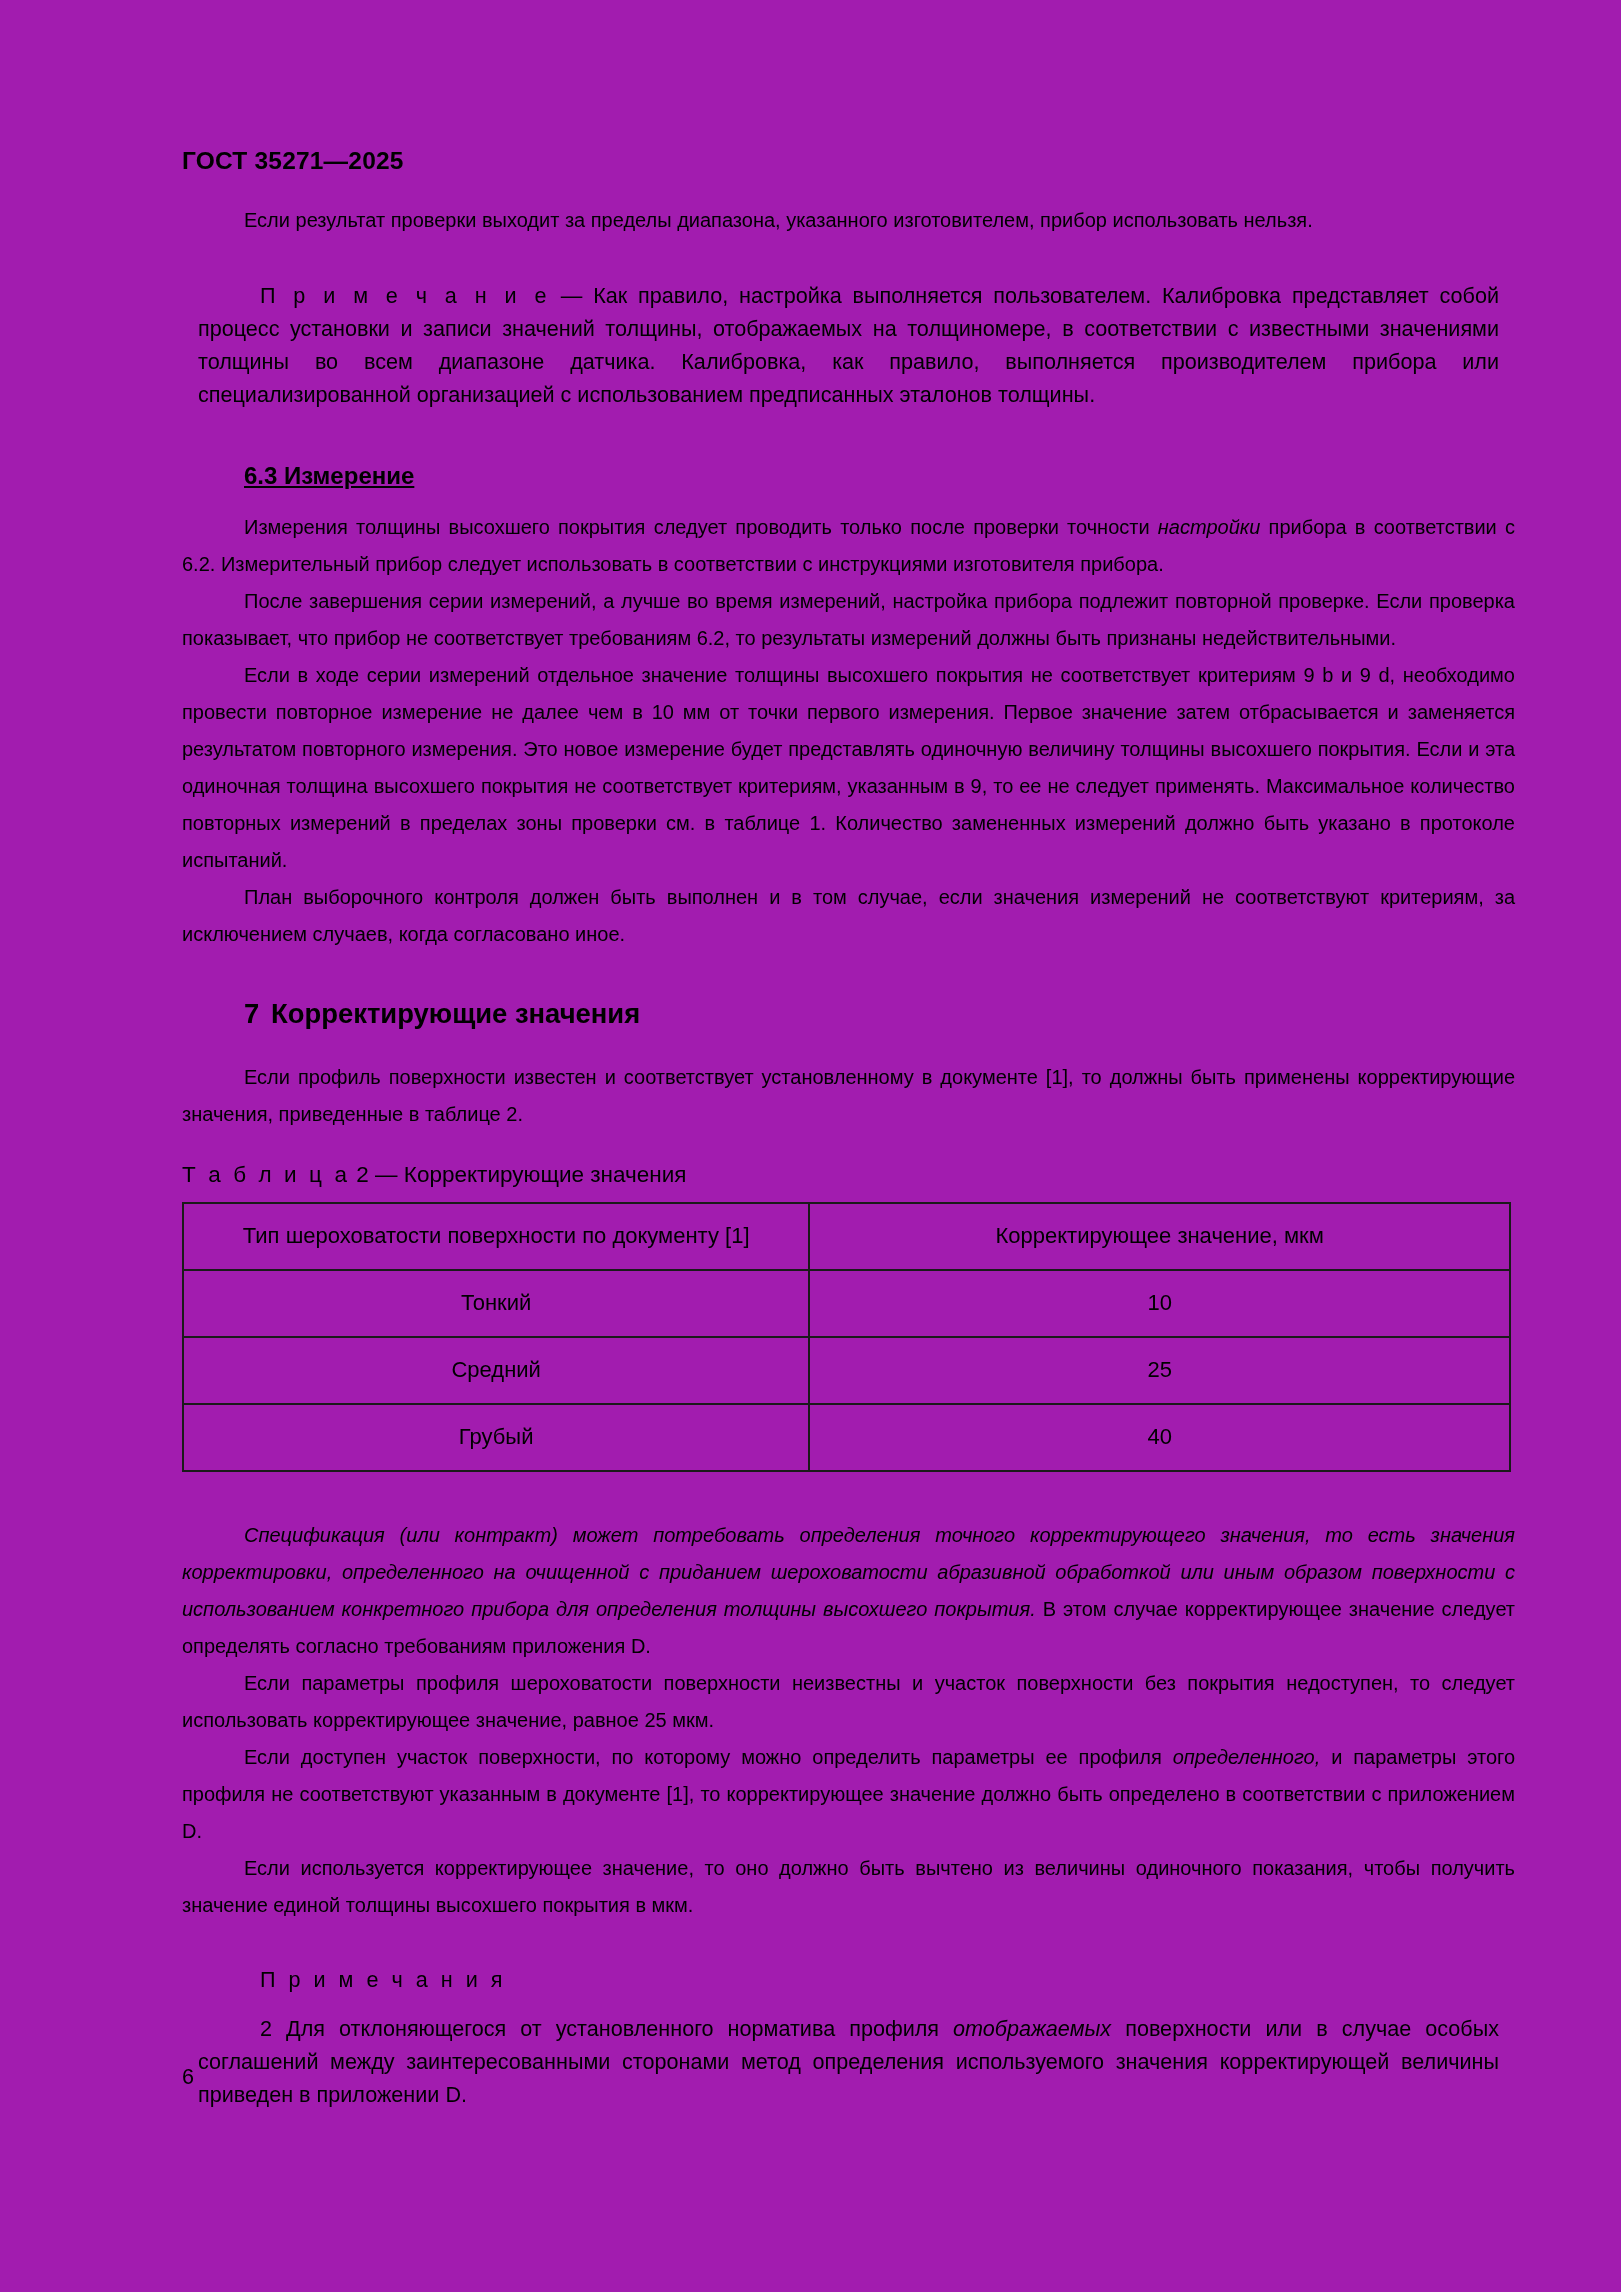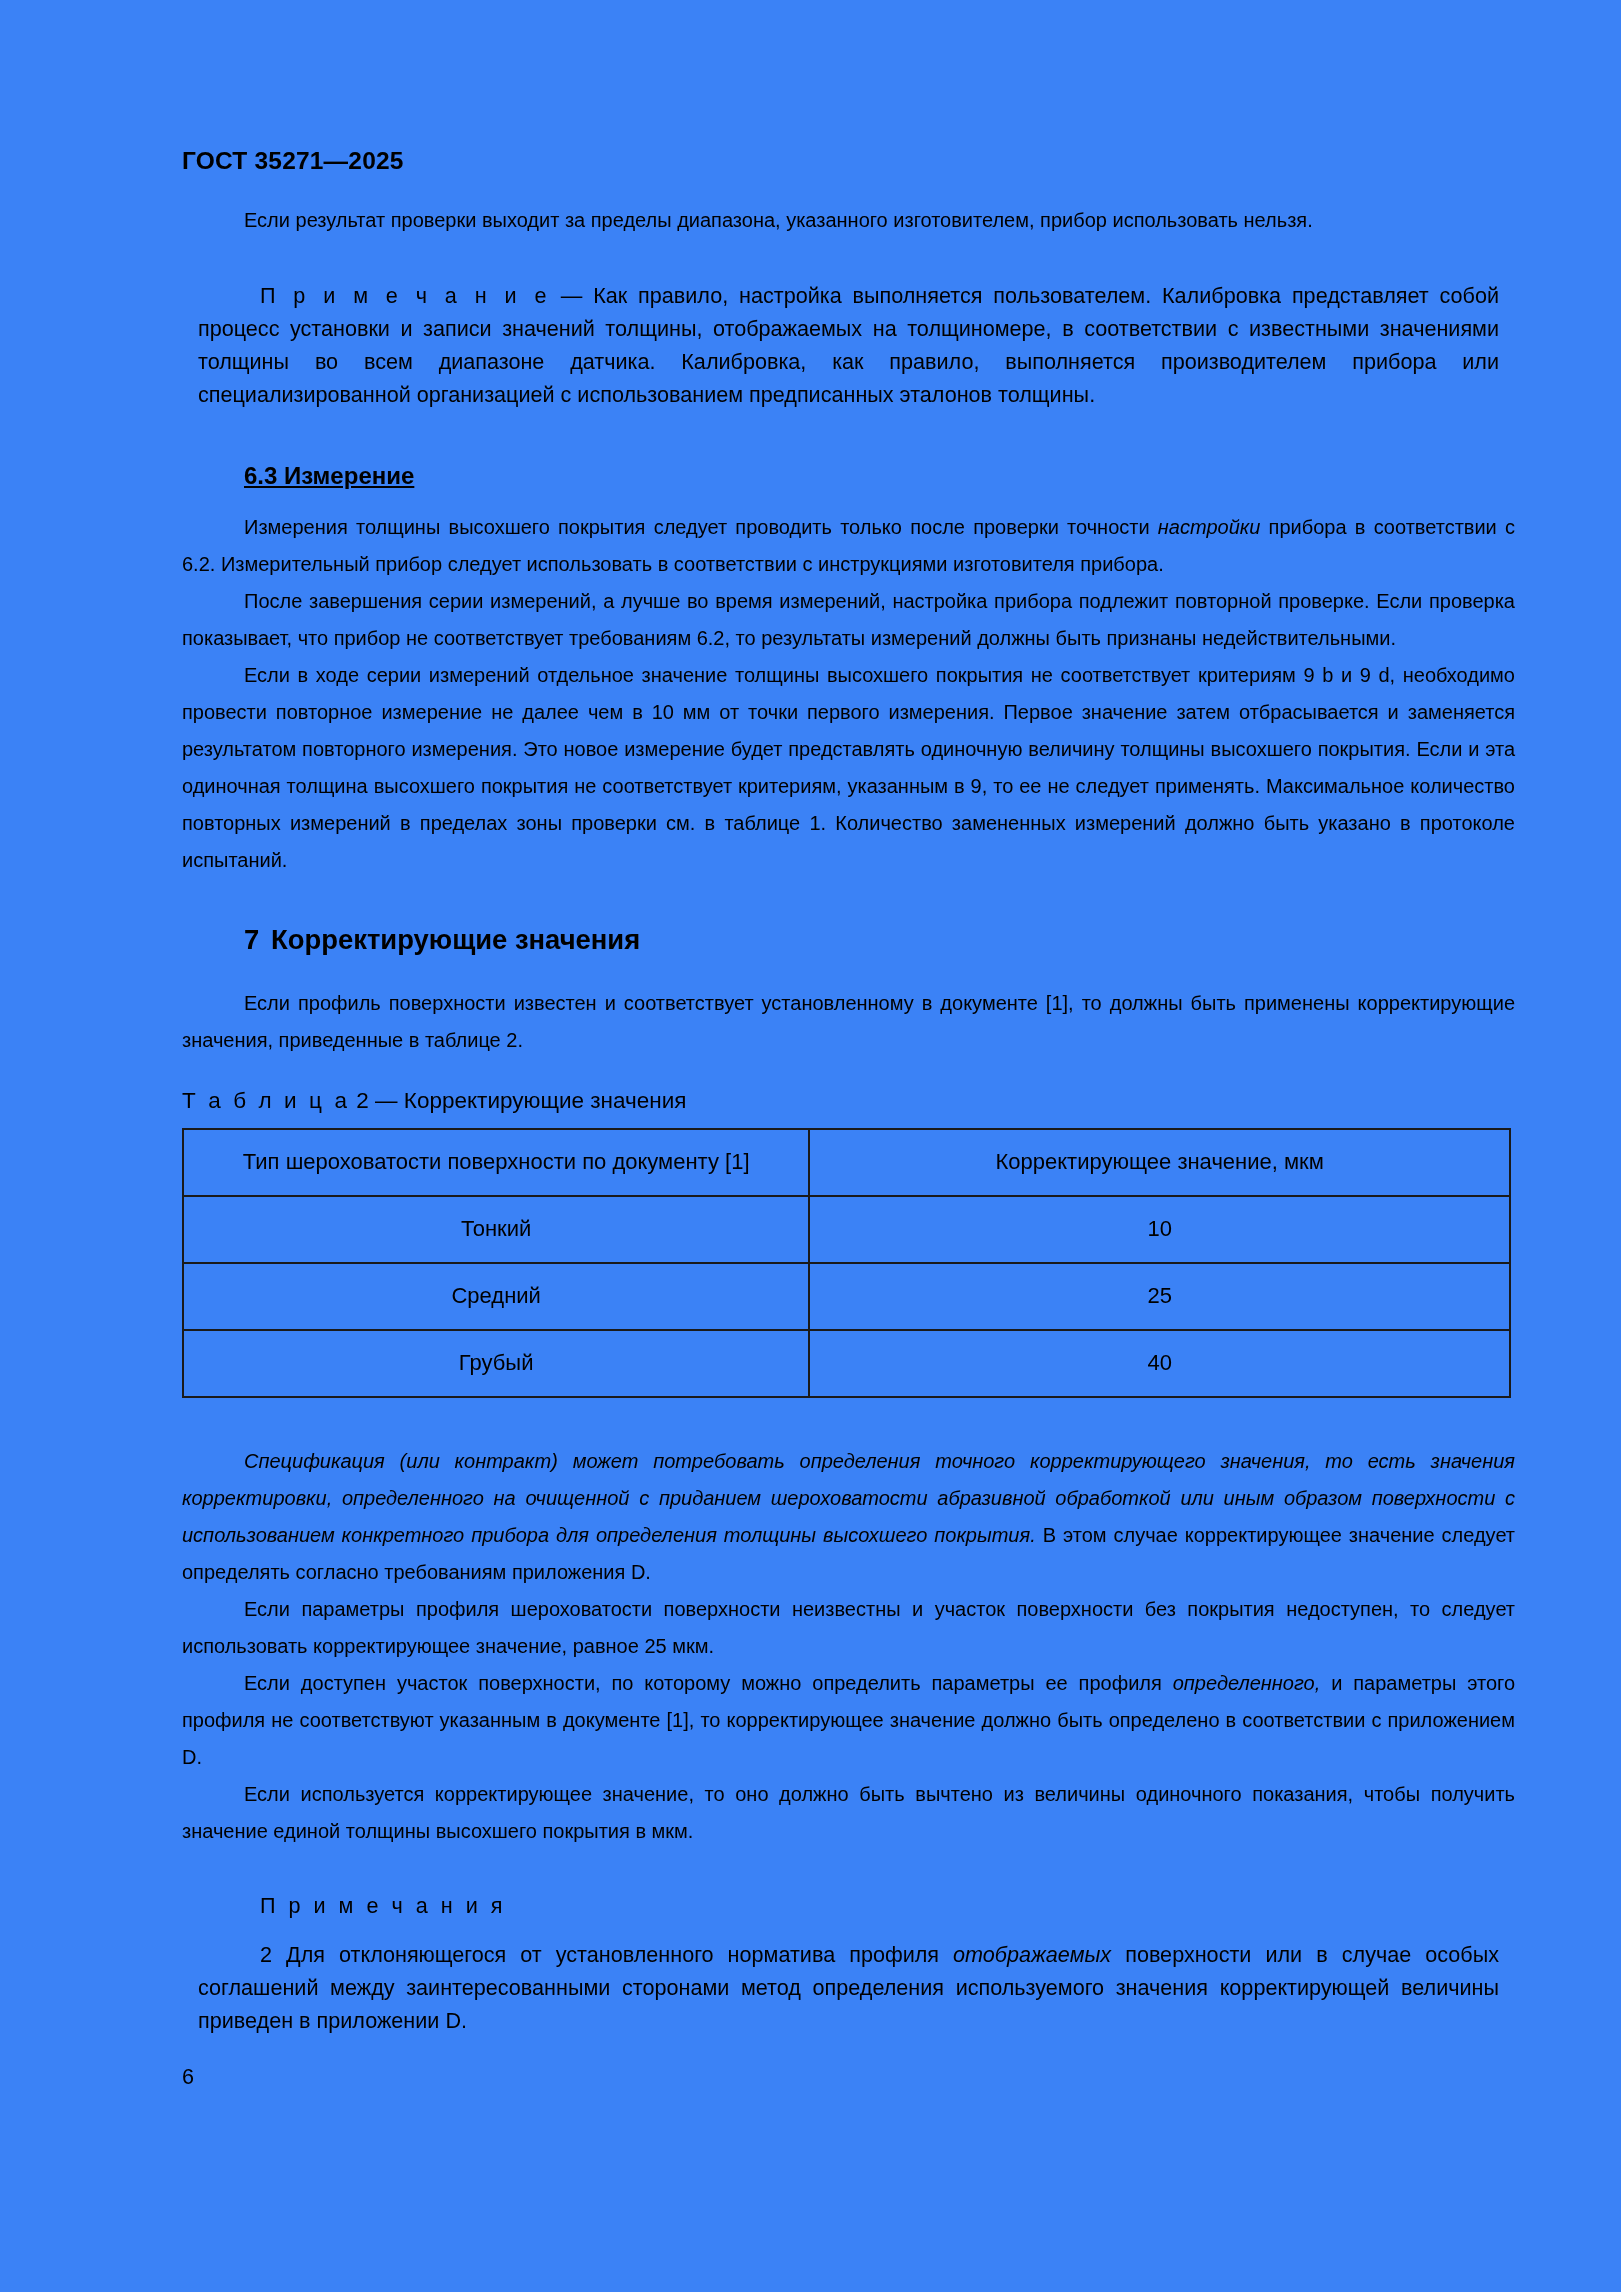--- a/index.html
+++ b/index.html
@@ -15,21 +15,21 @@
     color: #000000;
     position: relative;
     overflow: hidden;
   }
   .page {
     position: absolute;
     left: 0;
     top: 0;
     width: 1621px;
     height: 2293px;
-    background: #3b82f6;
+    background: #a21caf;
   }
   .content {
     position: absolute;
     left: 182px;
     top: 147px;
     width: 1333px;
   }
 
   
   .doc-header {
@@ -146,20 +146,21 @@
     <h2 class="sub-heading">6.3 Измерение</h2>
 
     <div class="sp-20"></div>
 
     <p class="para"><span>Измерения толщины высохшего покрытия следует проводить только после проверки точности </span><span class="it">настройки</span><span> прибора в соответствии с 6.2. Измерительный прибор следует использовать в соответствии с инструкциями изготовителя прибора.</span></p>
 
     <p class="para">После завершения серии измерений, а лучше во время измерений, настройка прибора подлежит повторной проверке. Если проверка показывает, что прибор не соответствует требованиям 6.2, то результаты измерений должны быть признаны недействительными.</p>
 
     <p class="para">Если в ходе серии измерений отдельное значение толщины высохшего покрытия не соответствует критериям 9 b и 9 d, необходимо провести повторное измерение не далее чем в 10 мм от точки первого измерения. Первое значение затем отбрасывается и заменяется результатом повторного измерения. Это новое измерение будет представлять одиночную величину толщины высохшего покрытия. Если и эта одиночная толщина высохшего покрытия не соответствует критериям, указанным в 9, то ее не следует применять. Максимальное количество повторных измерений в пределах зоны проверки см. в таблице 1. Количество замененных измерений должно быть указано в протоколе испытаний.</p>
 
+    <p class="para">План выборочного контроля должен быть выполнен и в том случае, если значения измерений не соответствуют критериям, за исключением случаев, когда согласовано иное.</p>
 
     <div class="sp-46"></div>
 
     <h1 class="section-heading"><span class="num">7</span><span>Корректирующие значения</span></h1>
 
     <div class="sp-30"></div>
 
     <p class="para">Если профиль поверхности известен и соответствует установленному в документе [1], то должны быть применены корректирующие значения, приведенные в таблице 2.</p>
 
     <div class="sp-30"></div>

